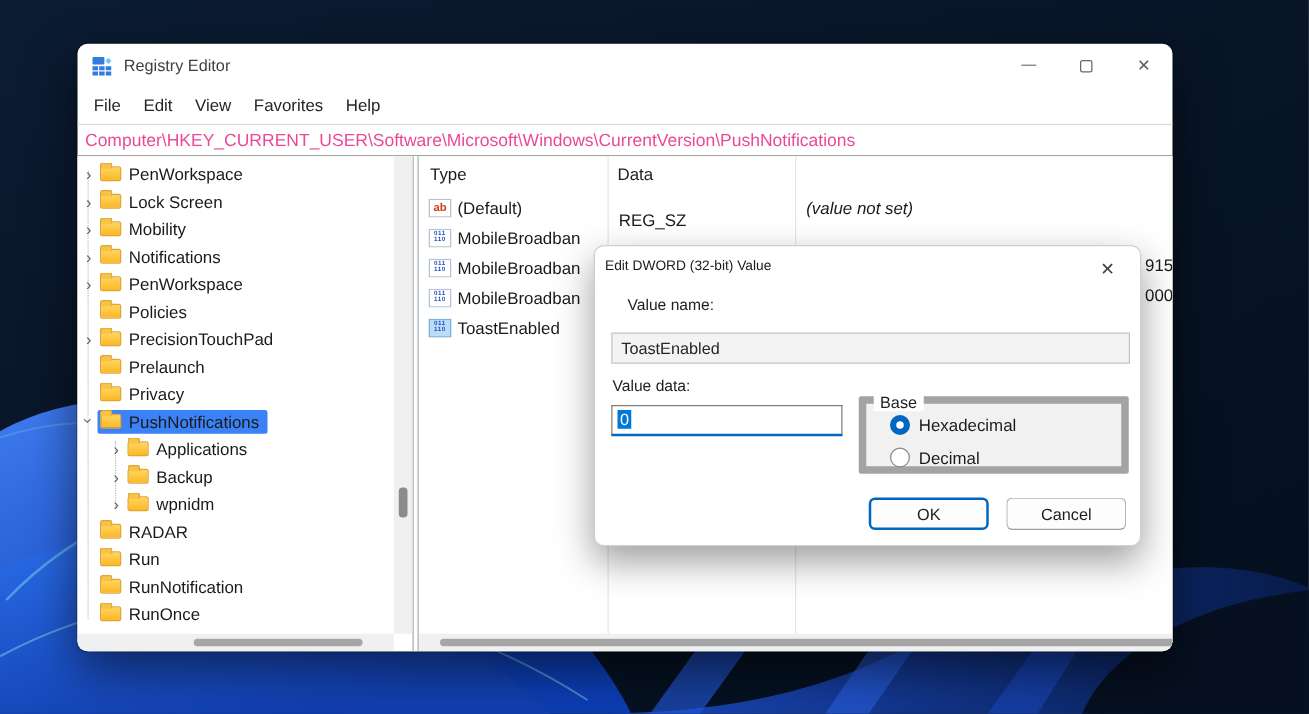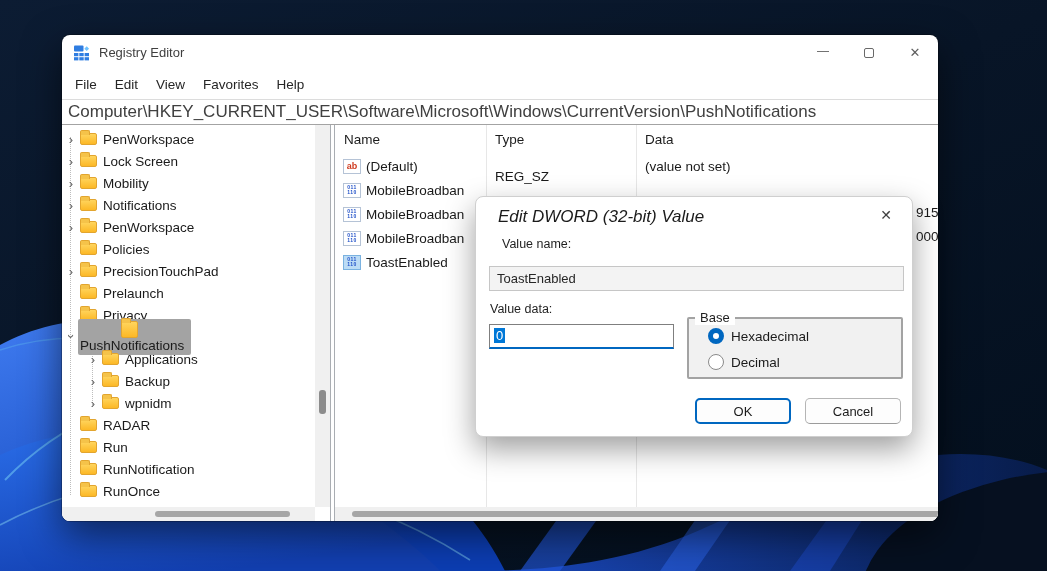--- a/index.html
+++ b/index.html
@@ -20,88 +20,88 @@
   .win-controls { display:flex; height:35px; }
   .win-btn { width:46px; height:35px; display:flex; align-items:center; justify-content:center; color:#5f5f5f; }
   .glyph-min { font-size:12px; margin-top:-4px; }
   .glyph-max { width:10px; height:10px; border:1.2px solid #696969; border-radius:2px; }
   .glyph-close { font-size:13px; }
 
   .menubar { height:29px; display:flex; align-items:center; padding-left:4px; }
   .menu-item { padding:4px 9px; font-size:13.5px; color:#262626; }
 
   .addressbar { height:26px; border-top:1px solid #dcdcdc; border-bottom:1px solid #a3a3a3;
-    display:flex; align-items:center; padding:0 6px; font-size:17px; color:#404040; white-space:nowrap; overflow:hidden; }
+    display:flex; align-items:center; padding:0 6px; font-size:14px; color:#ec4899; white-space:nowrap; overflow:hidden; }
 
   .panes { display:flex; height:396px; border-radius:0 0 8px 8px; overflow:hidden; background:#fff; position:relative; }
 
   
   .tree-pane { width:268px; position:relative; overflow:hidden; }
   .tree-scroll-v { position:absolute; right:0; top:0; bottom:14px; width:15px; background:#f0f0f0; }
   .tree-scroll-v .thumb { position:absolute; left:4px; top:265px; width:7px; height:24px; background:#8c8c8c; border-radius:3px; }
   .tree-scroll-h { position:absolute; left:0; right:15px; bottom:0; height:14px; background:#f0f0f0; }
   .tree-scroll-h .thumb { position:absolute; left:93px; top:4px; width:135px; height:6px; background:#a6a6a6; border-radius:3px; }
   .tree-items { position:absolute; left:0; top:3px; right:15px; }
   .tree-guide { position:absolute; width:0; border-left:1px dotted #bdbdbd; z-index:0; }
   .guide-a { left:8px; top:12px; height:358px; }
   .guide-b { left:30px; top:228px; height:54px; }
   .tree-row { height:22px; display:flex; align-items:center; position:relative; z-index:1; }
   .tree-row.lvl0 { padding-left:2px; }
   .tree-row.lvl1 { padding-left:24px; }
   .chev { width:14px; text-align:center; font-size:13px; color:#5f5f5f; flex:0 0 14px; }
   .chev.expanded { transform:rotate(90deg) translateX(-1px); }
   .chev.none { visibility:hidden; }
   .tree-inner { display:flex; align-items:center; padding:2px 7px 2px 2px; border-radius:2px; }
-  .tree-inner.selected { background:#a3a3a3;flex-direction:column; }
+  .tree-inner.selected { background:#3b82f6; }
   .folder { width:17px; height:12px; background:linear-gradient(#ffd55e,#fcb826); border:1px solid #e2a52f;
     border-radius:2px; position:relative; margin-right:6px; flex:0 0 17px; }
   .folder::before { content:""; position:absolute; left:-1px; top:-4px; width:8px; height:4px;
     background:#f5c34a; border:1px solid #e2a52f; border-bottom:none; border-radius:2px 2px 0 0; }
   .tree-label { font-size:13.5px; color:#1a1a1a; white-space:nowrap; }
 
   
   .pane-divider { width:5px; background:#fff; border-left:1px solid #a9adb2; border-right:1px solid #a9adb2; }
 
   
   .list-pane { flex:1; position:relative; overflow:hidden; font-size:13.5px; }
   .col-line { position:absolute; top:0; bottom:14px; width:1px; background:#e7e7e7; }
   .col-line.c1 { left:151px; } .col-line.c2 { left:301px; }
   .list-header { position:absolute; left:0; top:3px; right:0; height:26px; display:flex; color:#1c1c1c; }
   .hcell { padding:4px 0 0 9px; }
   .hcell.name { width:151px; } .hcell.type { width:150px; } .hcell.data { flex:1; }
   .list-rows { position:absolute; left:0; top:29px; right:0; }
   .list-row { height:24px; display:flex; align-items:center; position:relative; }
   .cell-name { width:151px; display:flex; align-items:center; padding-left:8px; overflow:hidden; white-space:nowrap; color:#1a1a1a; }
   .cell-type { width:150px; padding-left:9px; color:#1a1a1a; white-space:nowrap;margin-top:20px; }
-  .cell-data { flex:1; padding-left:9px; color:#1a1a1a; white-space:nowrap; overflow:hidden; }
+  .cell-data { flex:1; padding-left:9px; color:#1a1a1a; white-space:nowrap; overflow:hidden;font-style:italic; }
   .val-icon { width:18px; height:15px; border:1px solid #b5c3d6; background:#fff; margin-right:5px;
     display:flex; flex-direction:column; align-items:center; justify-content:center; flex:0 0 18px; font-weight:bold; }
   .val-icon.str { color:#cf3a1f; font-size:9px; line-height:9px; }
   .val-icon.bin { color:#2050c8; font-size:5px; line-height:5px; letter-spacing:.5px; }
   .val-icon.icon-selected { background:#bcdcf5; border-color:#7ab2e0; }
   .frag { position:absolute; left:581px; top:3px; color:#1a1a1a; }
   .list-scroll-h { position:absolute; left:0; right:0; bottom:0; height:14px; background:#f0f0f0; }
   .list-scroll-h .thumb { position:absolute; left:17px; top:4px; width:591px; height:6px; background:#a6a6a6; border-radius:3px; }
 
   
   .dialog { position:absolute; left:475px; top:196px; width:438px; height:241px; z-index:50;
     background:#fff; border-radius:8px; border:1px solid #cfcfcf;
     box-shadow:0 12px 30px rgba(0,0,0,.38); }
-  .dlg-title { position:absolute; left:22px; top:10px; font-size:17px; color:#1b1b1b;font-style:italic; }
+  .dlg-title { position:absolute; left:8px; top:10px; font-size:11px; color:#1b1b1b; }
   .dlg-close { position:absolute; right:16px; top:8px; font-size:14px; color:#404040; padding:2px 4px; }
   .dlg-label { position:absolute; font-size:12.5px; color:#1f1f1f; }
   .lbl-vname { left:26px; top:40px; }
   .lbl-vdata { left:14px; top:105px; }
   .field-vname { position:absolute; left:13px; top:69px; width:415px; height:25px;
     background:#f3f3f3; border:1px solid #c6c6c6; font-size:13px; color:#262626; padding:4px 0 0 7px; }
   .field-vdata { position:absolute; left:13px; top:127px; width:185px; height:25px;
     background:#fff; border:1px solid #7f7f7f; border-bottom:2.5px solid #0067c0; font-size:13px; padding:3px 0 0 4px; }
   .sel-text { background:#0078d7; color:#fff; padding:0 2px; }
   .base-group { position:absolute; left:211px; top:120px; width:216px; height:62px;
-    background:#f1f1f1; border:2px solid #a3a3a3; border-radius:2px; }
+    background:#f1f1f1; border:6px solid #a3a3a3; border-radius:2px; }
   .base-legend { position:absolute; top:-9px; left:6px; background:#fff; padding:0 5px; font-size:13px; color:#1f1f1f; }
   .radio-row { position:absolute; left:19px; display:flex; align-items:center; }
   .radio-row.hex { top:9px; } .radio-row.dec { top:35px; }
   .radio { width:16px; height:16px; border-radius:50%; background:#fff; margin-right:7px; }
   .radio.on  { border:5px solid #0067c0; }
   .radio.off { border:1px solid #8a8a8a; }
   .radio-label { font-size:13.5px; color:#1b1b1b; }
   .dlg-btn { position:absolute; top:201px; width:96px; height:26px; border-radius:5px;
     display:flex; align-items:center; justify-content:center; font-size:13px; color:#1b1b1b; background:#fdfdfd; }
   .btn-ok { left:219px; border:2px solid #0067c0; }
@@ -322,21 +322,20 @@
           <div class="thumb"></div>
         </div>
     </div>
 
     <div class="pane-divider"></div>
 
     <div class="list-pane">
       <div class="col-line c1"></div>
       <div class="col-line c2"></div>
       <div class="list-header">
-        <div class="hcell name">Name</div>
         <div class="hcell type">Type</div>
         <div class="hcell data">Data</div>
       </div>
       <div class="list-rows">
           <div class="list-row">
             <div class="cell-name">
               <span class="val-icon str">ab</span>
               <span>(Default)</span>
             </div>
             <div class="cell-type">REG_SZ</div>

